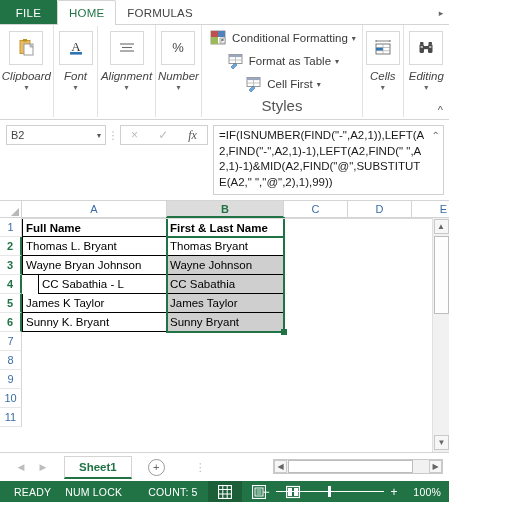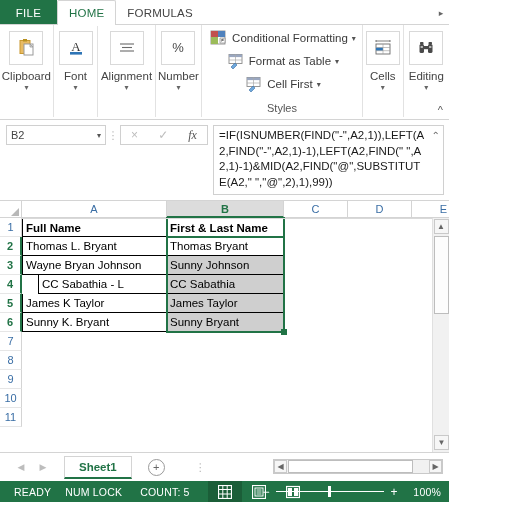--- a/index.html
+++ b/index.html
@@ -43,34 +43,34 @@
   }
   .group{
     position:relative;height:92px;display:flex;flex-direction:column;align-items:center;
     padding:0 0px;box-sizing:border-box;
   }
   .group + .group{border-left:1px solid #e2e2e2;}
   .grp-btn{
     width:34px;height:34px;margin-top:6px;border:1px solid #d9d9d9;
     display:flex;align-items:center;justify-content:center;box-sizing:border-box;
   }
-  .grp-label{font-size:11.5px;color:#444;margin-top:5px;white-space:nowrap;text-align:center;line-height:13px;}
+  .grp-label{font-size:11.5px;color:#444;margin-top:5px;white-space:nowrap;text-align:center;line-height:13px;font-style:italic;}
   .grp-caret{font-size:8px;color:#666;margin-top:1px;line-height:8px;}
 
   .styles-group{
     display:flex;flex-direction:column;justify-content:flex-start;
     height:92px;padding:0 6px 0 8px;box-sizing:border-box;position:relative;
   }
   .style-row{display:flex;align-items:center;height:20px;margin-top:3px;}
   .style-row .ico{width:17px;height:16px;margin-right:5px;flex:none;}
   .style-row .txt{font-size:11.5px;color:#3a3a3a;white-space:nowrap;}
   .style-row .dd{font-size:8px;color:#555;margin-left:4px;}
   .styles-caption{
     position:absolute;bottom:3px;left:0;right:0;text-align:center;
-    font-size:11px;color:#555;
+    font-size:15px;color:#555;
   }
   .ribbon-collapse{
     position:absolute;right:6px;bottom:4px;font-size:11px;color:#555;line-height:10px;
   }
 
   
   .fbar{
     position:relative;height:81px;background:#fff;border-bottom:1px solid #d4d4d4;
     display:flex;align-items:flex-start;padding-top:5px;box-sizing:border-box;
   }
@@ -438,21 +438,21 @@
           <span>Thomas L. Bryant</span>
         </div>
       <div class="cell bordered" style="left:145px;top:19px;width:117px">
           <span>Thomas Bryant</span>
         </div>
 
       <div class="cell bordered leftline" style="left:0px;top:38px;width:145px">
           <span>Wayne Bryan Johnson</span>
         </div>
       <div class="cell bordered shaded" style="left:145px;top:38px;width:117px">
-          <span>Sunny Johnson</span>
+          <span>Wayne Johnson</span>
         </div>
 
       <div class="cell bordered leftline" style="left:16px;top:57px;width:145px">
           <span>CC Sabathia - L</span>
         </div>
       <div class="cell bordered shaded" style="left:145px;top:57px;width:117px">
           <span>CC Sabathia</span>
         </div>
 
       <div class="cell bordered leftline" style="left:0px;top:76px;width:145px">
@@ -500,21 +500,21 @@
       <div class="harrow">◀</div>
       <div class="hthumb"></div>
       <div class="hspacer"></div>
       <div class="harrow">▶</div>
     </div>
   </div>
 
   <div class="statusbar">
     <div class="sb-item">READY</div>
     <div class="sb-item">NUM LOCK</div>
-    <div class="sb-item" style="margin-left:18px">COUNT: 5</div>
+    <div class="sb-item" style="margin-left:26px">COUNT: 5</div>
 
     <div class="sb-views">
       <div class="sb-view active">
         <svg width="14" height="14" viewBox="0 0 14 14">
           <rect x="0.5" y="0.5" width="13" height="13" fill="none" stroke="#fff" stroke-width="1.2"></rect>
           <g stroke="#fff" stroke-width="1">
             <line x1="0.5" y1="4.5" x2="13.5" y2="4.5"></line>
             <line x1="0.5" y1="9" x2="13.5" y2="9"></line>
             <line x1="4.8" y1="0.5" x2="4.8" y2="13.5"></line>
             <line x1="9.2" y1="0.5" x2="9.2" y2="13.5"></line>

